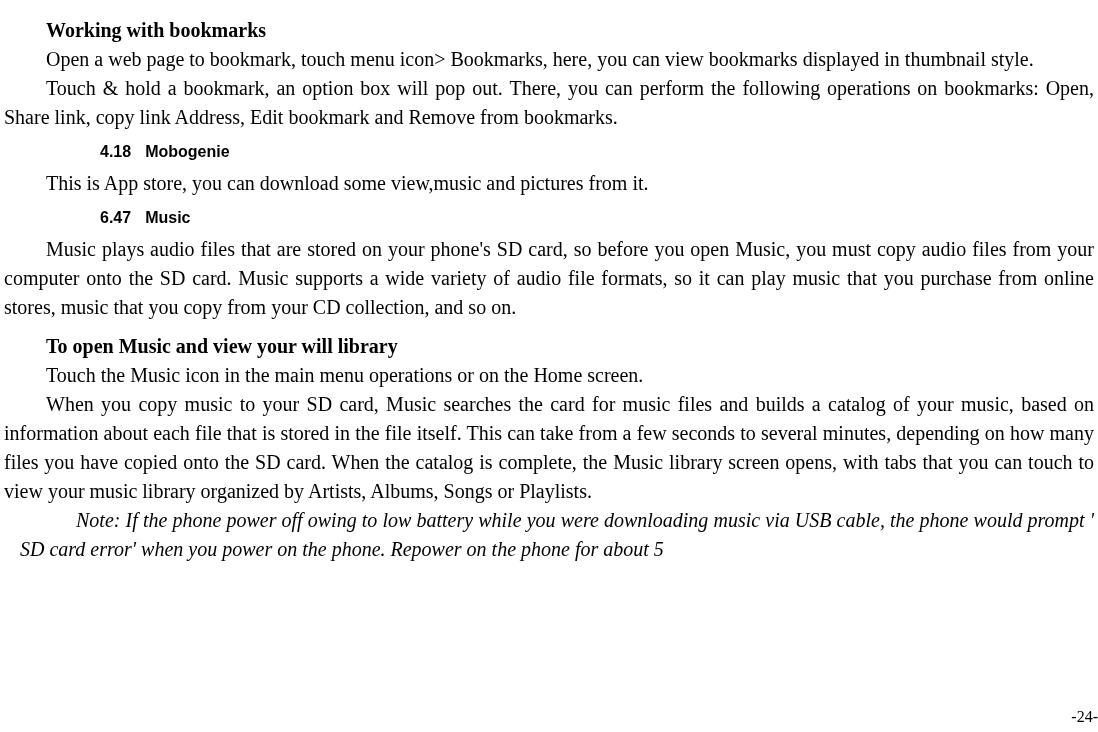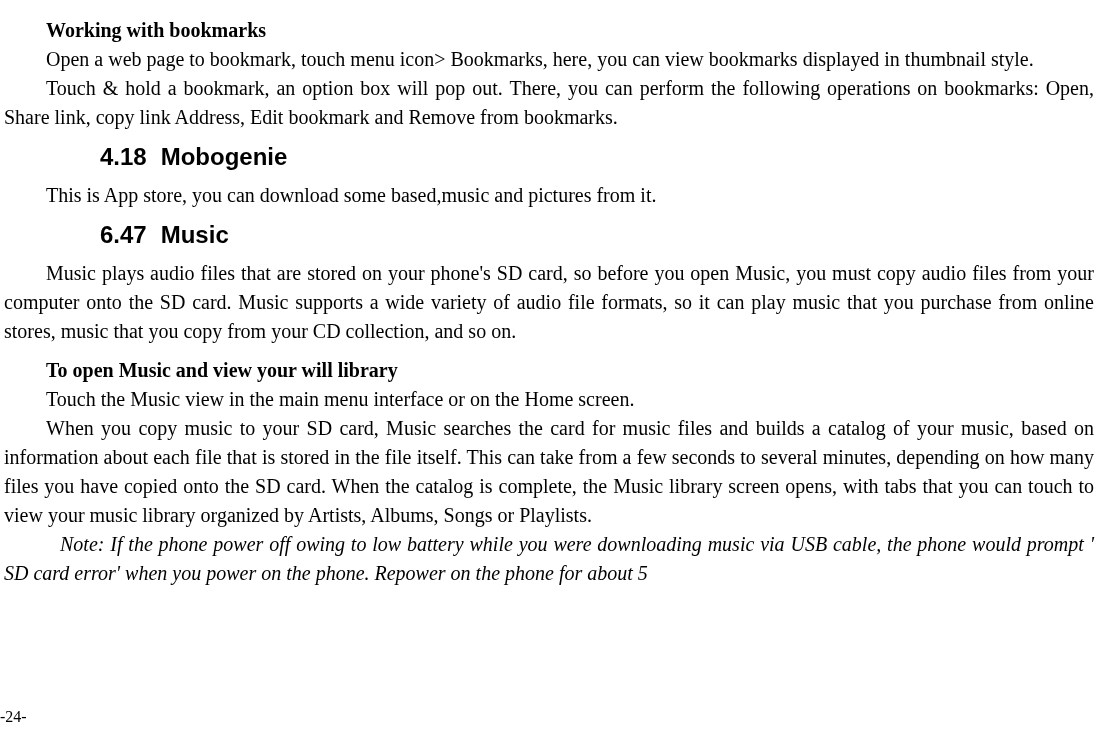--- a/index.html
+++ b/index.html
@@ -20,40 +20,41 @@
   }
   .indent {
     text-indent: 42px;
   }
   .bold {
     font-weight: bold;
     margin-top: 10px;
   }
   .italic {
     font-style: italic;
+    margin-left: 16px;
   }
   .justify {
     text-align: justify;
   }
   .section-heading {
     font-family: Arial, Helvetica, sans-serif;
     font-weight: bold;
-    font-size: 24px;
+    font-size: 16px;
     margin: 8px 0 6px 96px;
   }
   .section-heading .num {
     display: inline-block;
     margin-right: 14px;
   }
   .page-number {
     position: absolute;
     bottom: 6px;
     left: 0;
     width: 100%;
-    text-align: left;
+    text-align: right;
     font-size: 16px;
   }
   p {
     margin: 0;
   }
 </style>
 </head>
 <body>
 
 <div class="page">
@@ -61,31 +62,31 @@
   <p class="bold indent">Working with bookmarks</p>
 
   <p class="indent">Open a web page to bookmark, touch menu icon&gt; Bookmarks, here, you can view bookmarks displayed in thumbnail style.</p>
 
   <p class="indent justify">Touch &amp; hold a bookmark, an option box will pop out. There, you can perform the following operations on bookmarks: Open, Share link, copy link Address, Edit bookmark and Remove from bookmarks.</p>
 
   <div class="section-heading">
     <span class="num">4.18</span><span>Mobogenie</span>
   </div>
 
-  <p class="indent">This is App store, you can download some based,music and pictures from it.</p>
+  <p class="indent">This is App store, you can download some view,music and pictures from it.</p>
 
   <div class="section-heading">
     <span class="num">6.47</span><span>Music</span>
   </div>
 
   <p class="indent justify">Music plays audio files that are stored on your phone's SD card, so before you open Music, you must copy audio files from your computer onto the SD card. Music supports a wide variety of audio file formats, so it can play music that you purchase from online stores, music that you copy from your CD collection, and so on.</p>
 
   <p class="bold indent">To open Music and view your will library</p>
 
-  <p class="indent">Touch the Music view in the main menu interface or on the Home screen.</p>
+  <p class="indent">Touch the Music icon in the main menu operations or on the Home screen.</p>
 
   <p class="indent justify">When you copy music to your SD card, Music searches the card for music files and builds a catalog of your music, based on information about each file that is stored in the file itself. This can take from a few seconds to several minutes, depending on how many files you have copied onto the SD card. When the catalog is complete, the Music library screen opens, with tabs that you can touch to view your music library organized by Artists, Albums, Songs or Playlists.</p>
 
   <p class="italic justify" style="text-indent:56px;">Note: If the phone power off owing to low battery while you were downloading music via USB cable, the phone would prompt ' SD card error' when you power on the phone. Repower on the phone for about 5</p>
 
 </div>
 
 <div class="page-number">-24-</div>
 
 </body></html>

